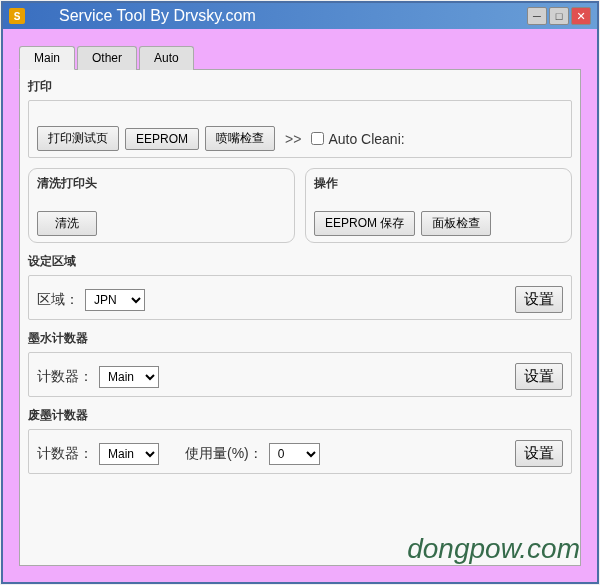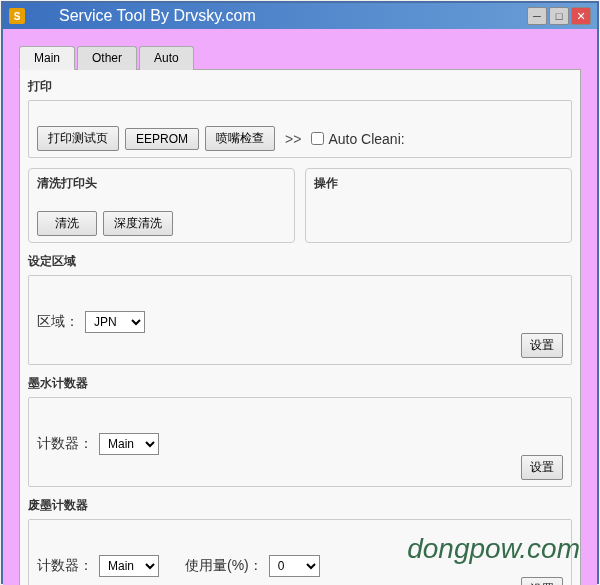--- a/index.html
+++ b/index.html
@@ -176,21 +176,21 @@
       display: flex;
       gap: 10px;
       margin-bottom: 10px;
     }
 
     .section-half {
       flex: 1;
       border: 1px solid #ccc;
       padding: 6px 8px;
       background: #f8f8f8;
-      border-radius: 4px;
+      border-radius: 9px;
     }
 
     .label {
       font-size: 14px;
       color: #333;
       white-space: nowrap;
     }
 
     .select-box {
       padding: 2px 4px;
@@ -207,24 +207,23 @@
       align-items: center;
       gap: 6px;
       margin-top: 4px;
     }
 
     .set-btn {
       padding: 3px 8px;
       border: 1px solid #888;
       background: linear-gradient(to bottom, #f5f5f5, #e0e0e0);
       cursor: pointer;
-      font-size: 12px;
+      font-size: 15px;
       font-family: "Microsoft YaHei", SimSun, Arial, sans-serif;
       border-radius: 2px;
-      margin-top: 47px;
     }
 
     .watermark {
       position: fixed;
       bottom: 20px;
       right: 20px;
       font-size: 28px;
       color: #14532d;
       font-style: italic;
       font-family: Arial, sans-serif;
@@ -273,25 +272,28 @@
             <span class="label">Auto Cleani:</span>
           </div>
         </div>
       </div>
 
       <div class="section-double">
         <div class="section-half">
           <div class="section-title">清洗打印头</div>
           <div class="row">
             <button class="btn">清洗</button>
-            <button class="btn">深度清洗</button>
           </div>
         </div>
         <div class="section-half">
           <div class="section-title">操作</div>
+          <div class="row">
+            <button class="btn">EEPROM 保存</button>
+            <button class="btn">面板检查</button>
+          </div>
         </div>
       </div>
 
       <div class="section-title">设定区域</div>
       <div class="section-box">
         <div class="field-row">
           <span class="label">区域：</span>
           <select class="select-box">
             <option>JPN</option>
             <option>CHN</option>

